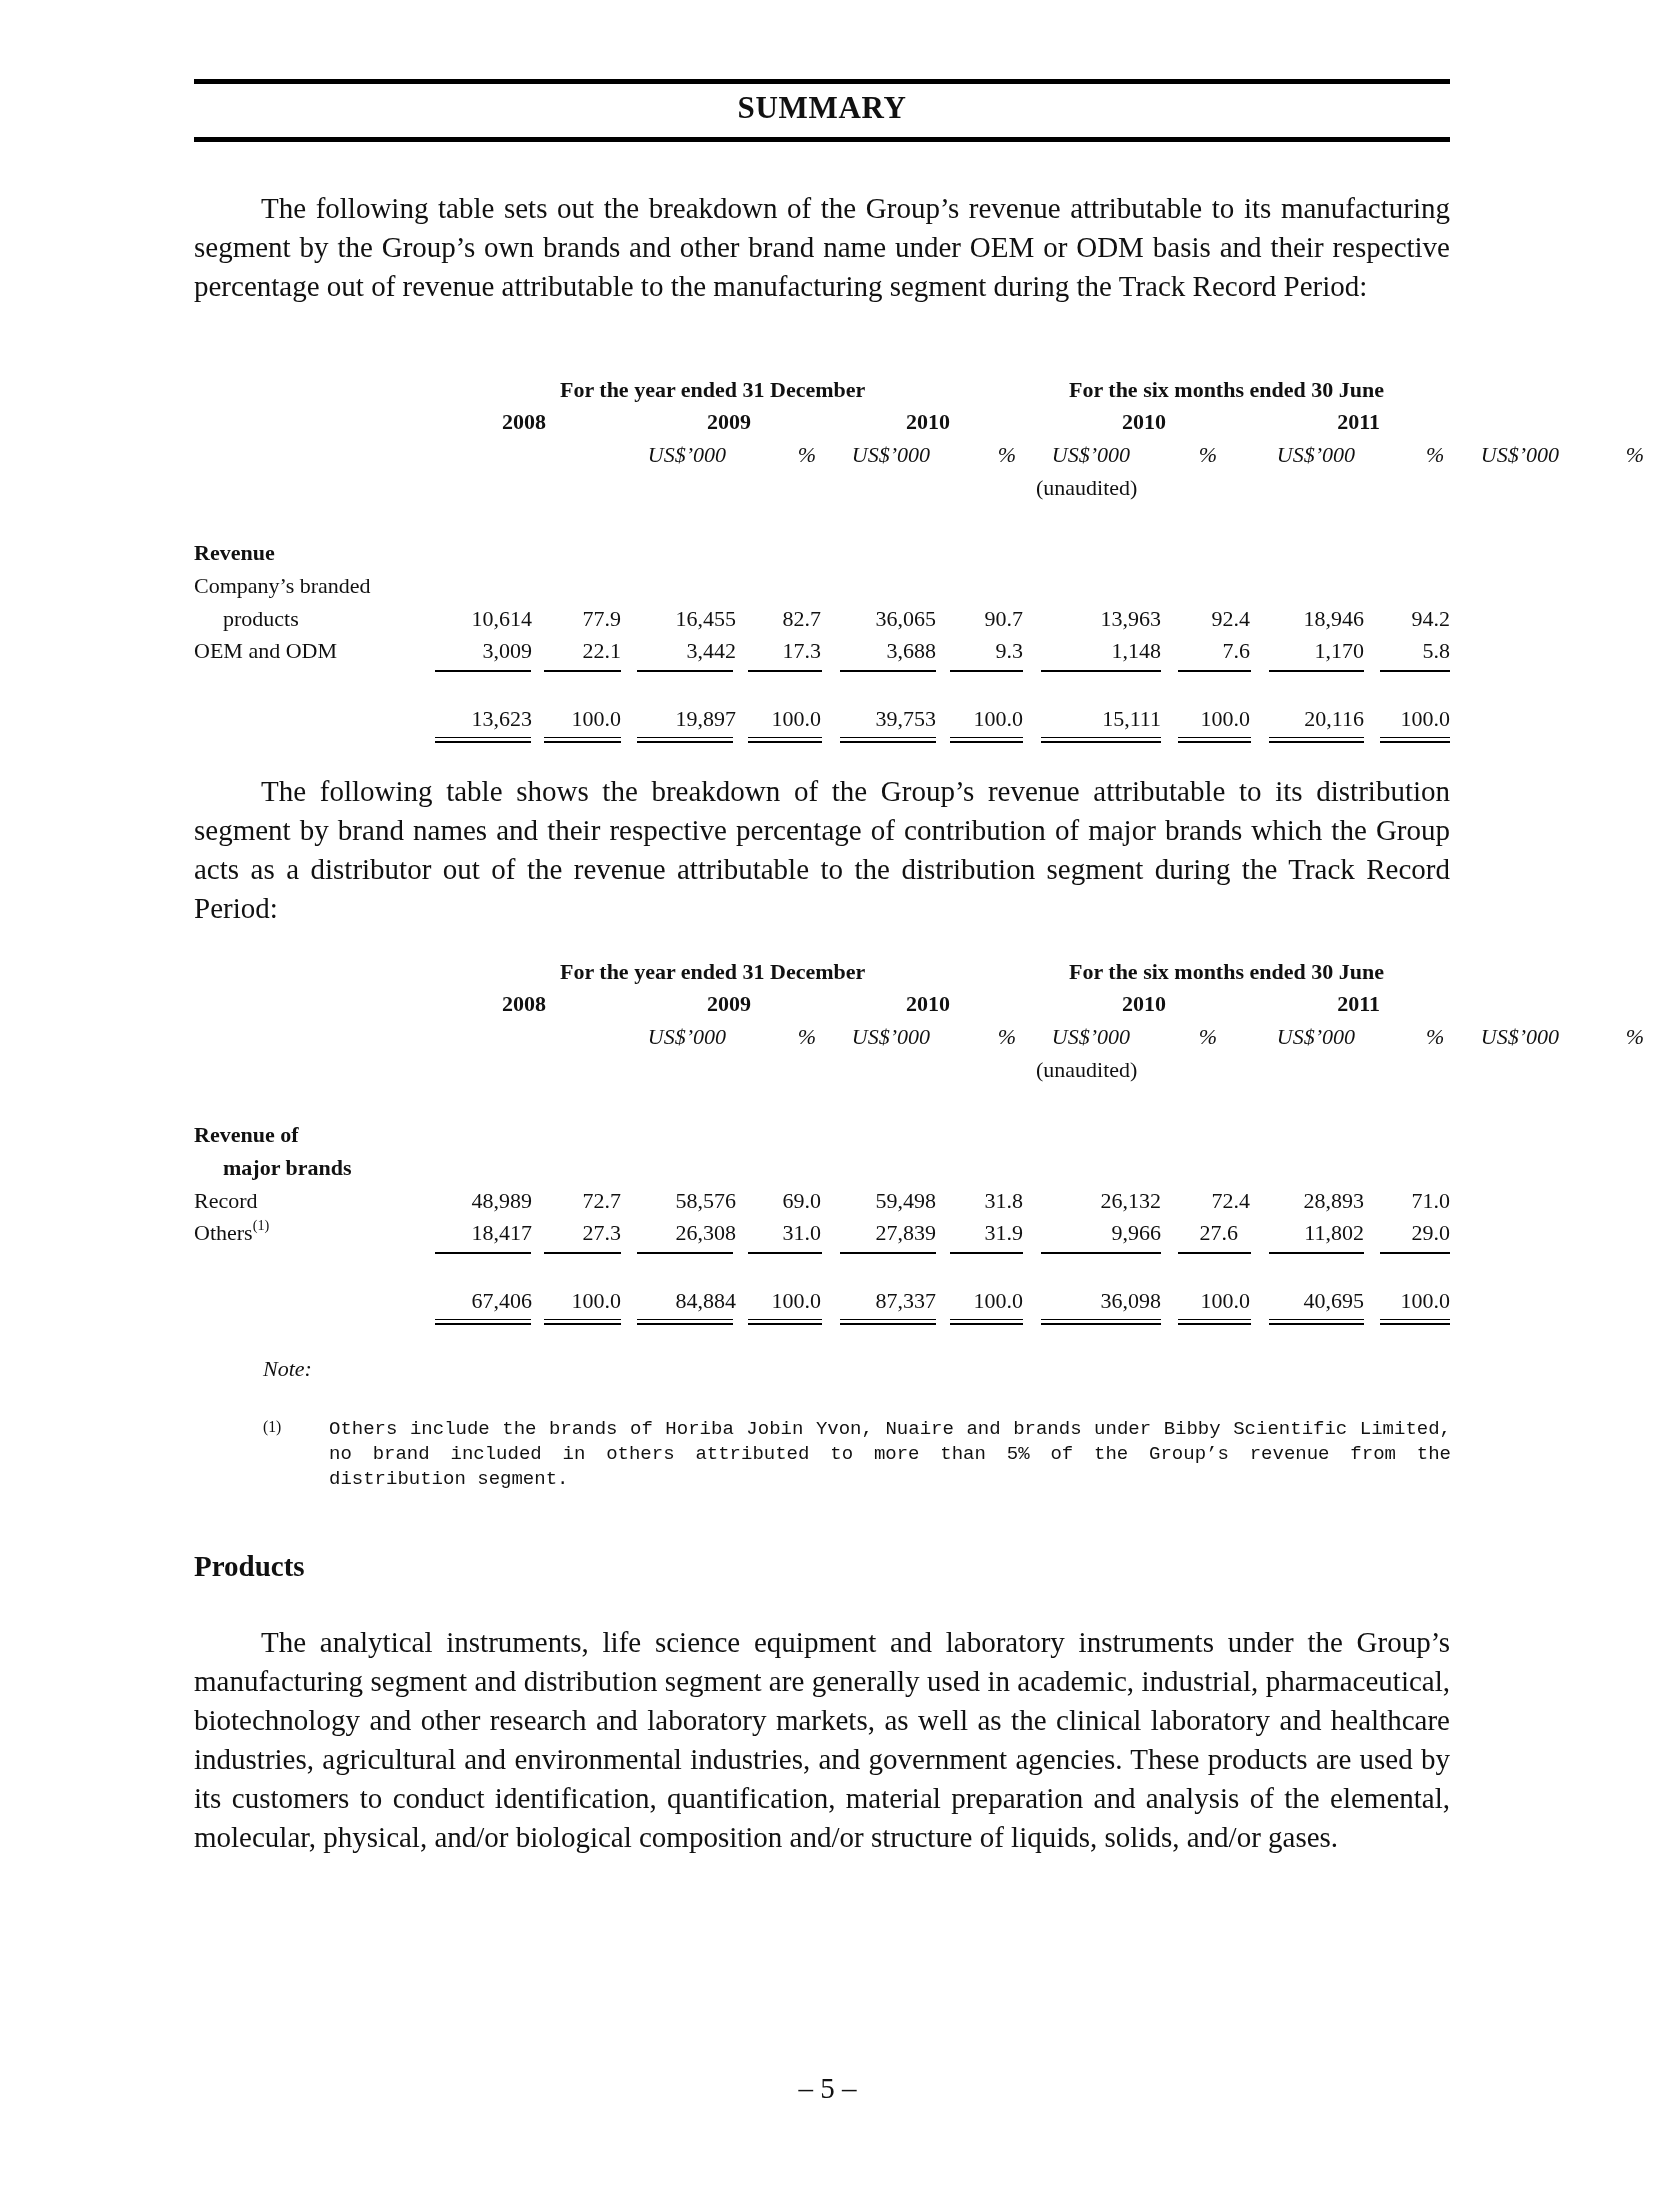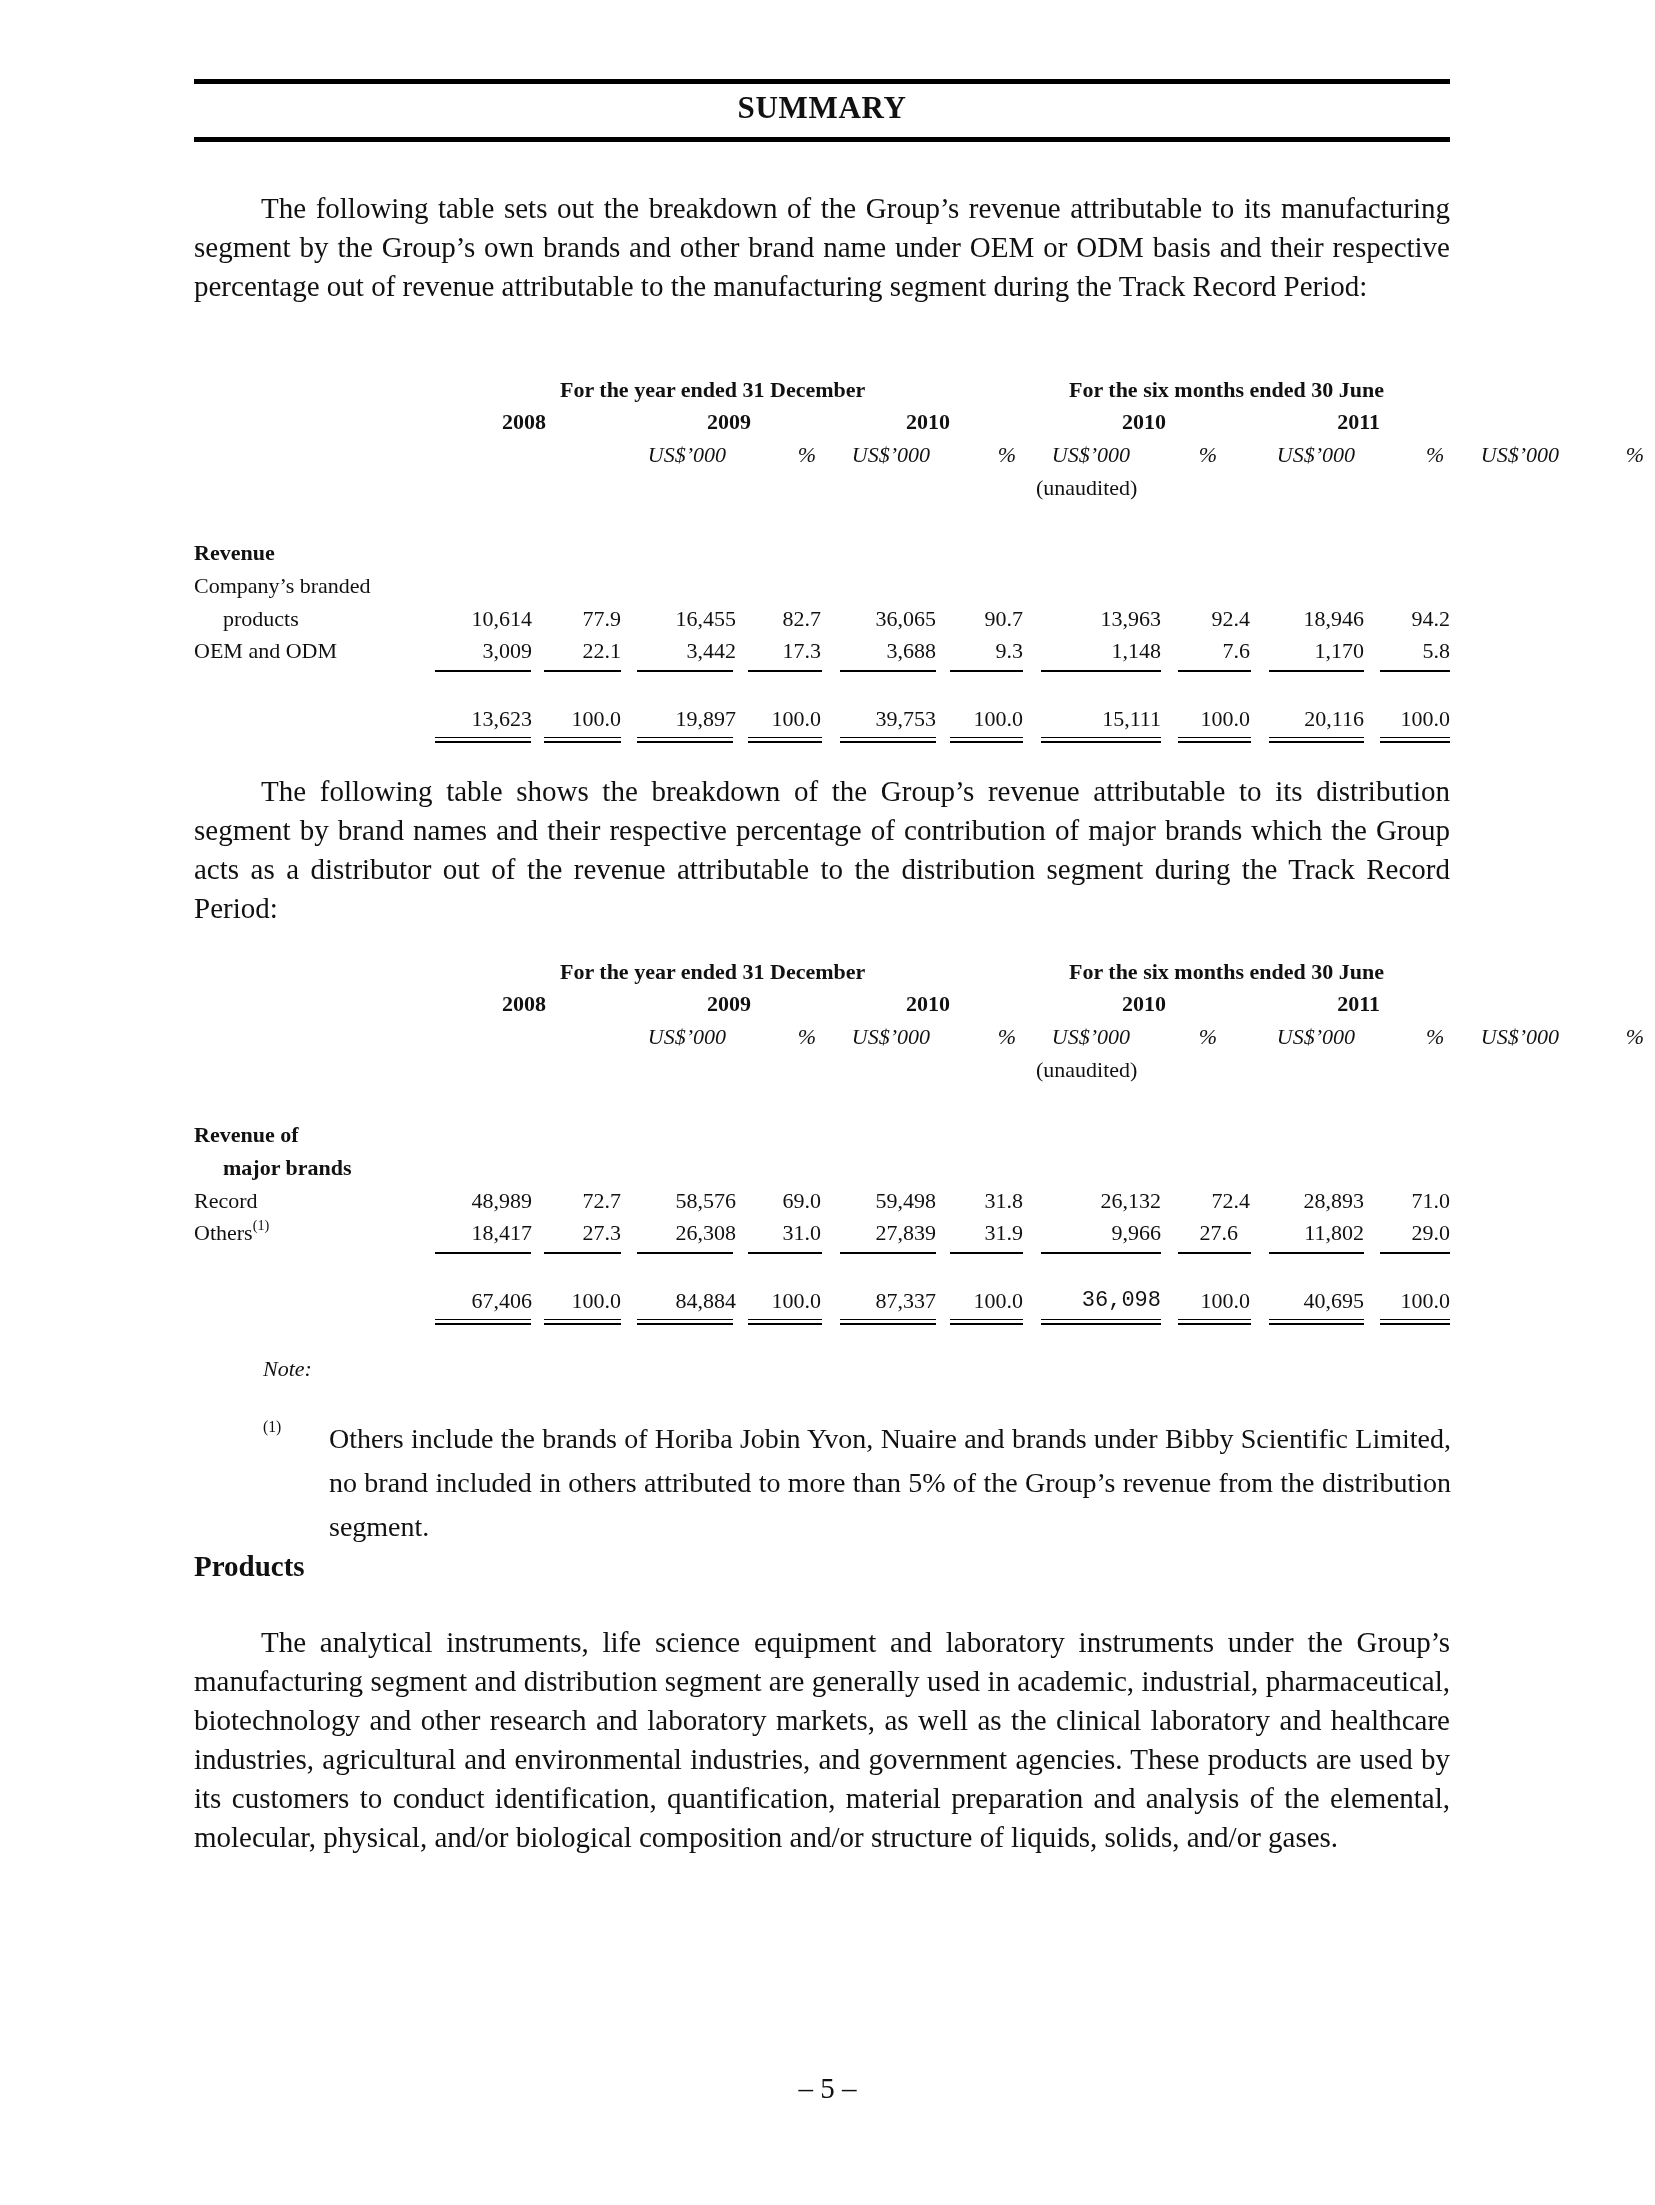--- a/index.html
+++ b/index.html
@@ -13,21 +13,21 @@
   .row { position: absolute; left: 0; width: 1256px; height: 33px; }
   .cell { position: absolute; text-align: right; white-space: nowrap; }
   .lbl { position: absolute; left: 0; white-space: nowrap; }
   .bold { font-weight: bold; }
   .ital { font-style: italic; }
   .ul-single { position: absolute; height: 2.1px; background: #000; }
   .ul-double { position: absolute; height: 1.4px; background: #000; }
   .ul-double::after { content: ""; position: absolute; left: 0; right: 0; top: 4.3px; height: 1.4px; background: #000; }
   .note-lbl { position: absolute; left: 263px; font-size: 22px; font-style: italic; }
   .note-num { position: absolute; left: 263px; font-size: 15.7px; }
-  .note-text { position: absolute; left: 329px; width: 1122px; font-size: 28px; line-height: 44px; text-align: justify; text-align-last: left; }
+  .note-text { position: absolute; left: 329px; width: 1122px; font-size: 19px; line-height: 25px; text-align: justify; text-align-last: left; font-family: Liberation Mono, monospace; }
   .section-heading { position: absolute; left: 194px; font-size: 29px; font-weight: bold; }
   .page-num { position: absolute; left: 0; width: 1655px; top: 2072px; text-align: center; font-size: 29px; }
   sup { font-size: 14.3px; vertical-align: 10px; line-height: 0; }
 </style>
 </head>
 <body>
 
 <div class="rule" style="top:79px;"></div>
 <div class="header-title">SUMMARY</div>
 <div class="rule" style="top:137px;"></div>
@@ -197,21 +197,21 @@
   <div class="ul-single" style="top:293px; left:1075px; width:95px;"></div>
   <div class="ul-single" style="top:293px; left:1186px; width:70px;"></div>
 
   <div class="row" style="top:329px;">
     <div class="cell" style="right:918px;">67,406</div>
     <div class="cell" style="right:829px;">100.0</div>
     <div class="cell" style="right:714px;">84,884</div>
     <div class="cell" style="right:629px;">100.0</div>
     <div class="cell" style="right:514px;">87,337</div>
     <div class="cell" style="right:427px;">100.0</div>
-    <div class="cell" style="right:289px;font-family:Liberation Mono, monospace;">36,098</div>
+    <div class="cell" style="right:289px;">36,098</div>
     <div class="cell" style="right:200px;">100.0</div>
     <div class="cell" style="right:86px;">40,695</div>
     <div class="cell" style="right:0;">100.0</div>
   </div>
 
   <div class="ul-double" style="top:360px; left:241px; width:96px;"></div>
   <div class="ul-double" style="top:360px; left:350px; width:77px;"></div>
   <div class="ul-double" style="top:360px; left:443px; width:96px;"></div>
   <div class="ul-double" style="top:360px; left:554px; width:74px;"></div>
   <div class="ul-double" style="top:360px; left:646px; width:96px;"></div>

